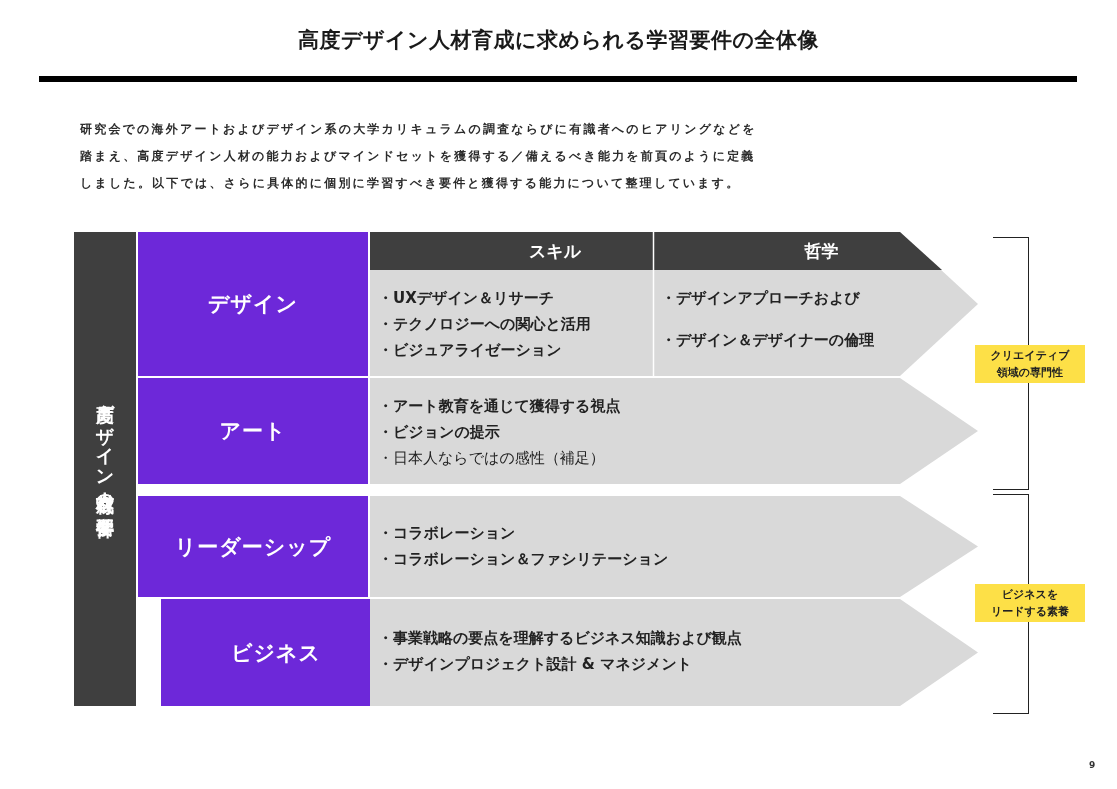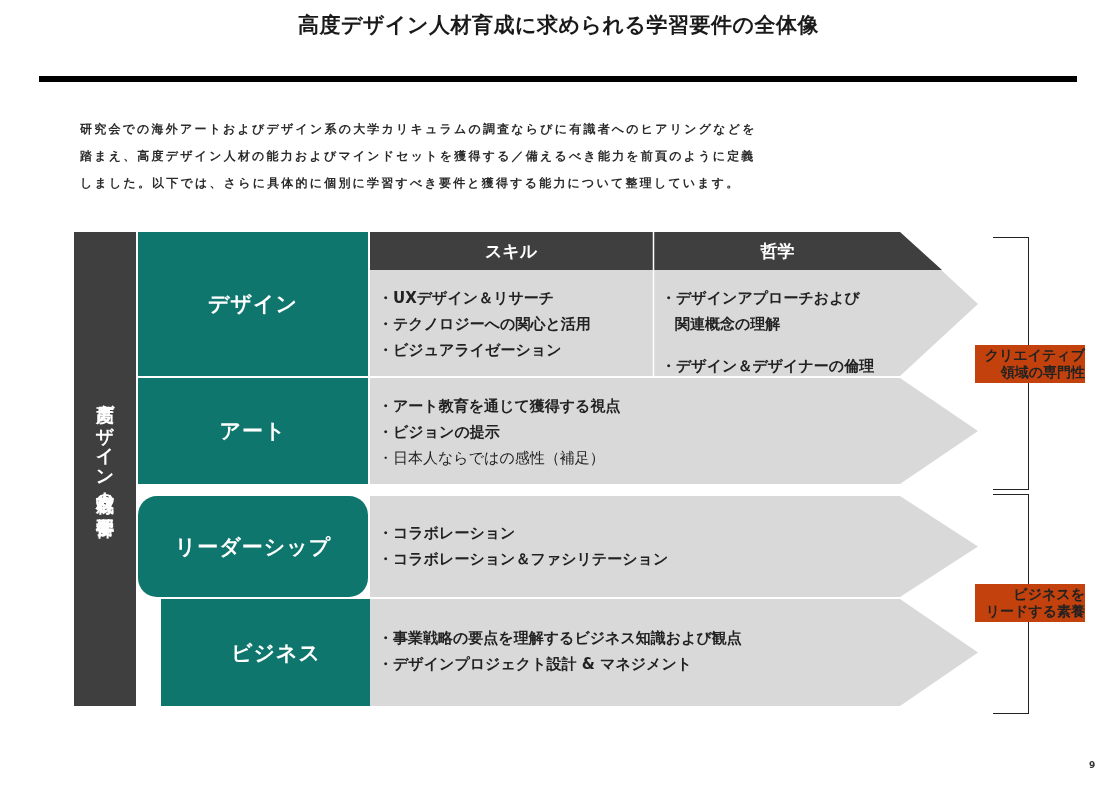--- a/index.html
+++ b/index.html
@@ -1,21 +1,21 @@
 <!DOCTYPE html>
 <html><head>
 <meta charset="utf-8">
 <style>
   html, body { margin: 0; padding: 0; background: #ffffff; }
   body {
     width: 1117px; height: 789px; position: relative; overflow: hidden;
     font-family: "DejaVu Sans", "Liberation Sans", sans-serif; color: #222;
   }
   .title {
-    position: absolute; left: 0; width: 1117px; top: 11px;
+    position: absolute; left: 0; width: 1117px; top: 26px;
     text-align: center; font-size: 21px; font-weight: bold; color: #1a1a1a;
     letter-spacing: 0.5px;
   }
   .title-rule {
     position: absolute; left: 39px; width: 1038px; top: 76px; height: 6px; background: #000;
   }
   .intro {
     position: absolute; left: 80px; top: 116px; width: 960px;
     font-size: 12px; font-weight: bold; line-height: 27px; color: #2b2b2b;
     letter-spacing: 2.2px;
@@ -27,52 +27,52 @@
     background: #3f3f3f; color: #fff;
     display: flex; align-items: center; justify-content: center;
   }
   .vband-text {
     writing-mode: vertical-rl; text-orientation: upright;
     font-size: 18px; font-weight: bold; letter-spacing: 1px; line-height: 1;
     margin-top: -40px;
   }
 
   .cat {
-    position: absolute; left: 138px; width: 230px; background: #0f766e; color: #fff;
+    position: absolute; left: 138px; width: 230px; background: #6d28d9; color: #fff;
     display: flex; align-items: center; justify-content: center;
     font-size: 21px; font-weight: bold; letter-spacing: 1px;
   }
   .cat-design { top: 232px; height: 144px; }
   .cat-art { top: 378px; height: 106px; }
-  .cat-leader { top: 496px; height: 101px; border-radius: 19px; }
+  .cat-leader { top: 496px; height: 101px; }
   .cat-business { top: 599px; height: 107px; margin-left: 23px; }
 
   svg.arrows { position: absolute; left: 0; top: 0; width: 1117px; height: 789px; }
 
   .hdr {
     position: absolute; top: 232px; height: 38px; color: #fff;
     display: flex; align-items: center; justify-content: center;
-    font-size: 17px; font-weight: bold;
+    font-size: 17px; font-weight: bold; margin-left: 44px;
   }
   .hdr-skill { left: 370px; width: 282px; }
   .hdr-phil { left: 655px; width: 245px; }
 
   .cell {
     position: absolute; font-size: 15px; font-weight: bold; color: #222; line-height: 26px;
   }
   .cell .li { white-space: nowrap; }
   .cell .li.light { font-weight: normal; }
   .cell .cont { padding-left: 14px; white-space: nowrap; }
 
   .bracket {
     position: absolute; border-top: 1.5px solid #222; border-right: 1.5px solid #222; border-bottom: 1.5px solid #222;
   }
   .bracket-label {
-    position: absolute; background: #c2410c; text-align: right;
-    font-size: 14px; font-weight: bold; line-height: 17px; color: #222; white-space: nowrap;
+    position: absolute; background: #fde047; text-align: center;
+    font-size: 11px; font-weight: bold; line-height: 17px; color: #222; white-space: nowrap;
   }
   .page-num {
     position: absolute; left: 1089px; top: 760px; font-size: 9px; font-weight: bold; color: #333;
   }
 </style>
 </head>
 <body>
 
 <div class="title">高度デザイン人材育成に求められる学習要件の全体像</div>
 <div class="title-rule"></div>
@@ -111,21 +111,20 @@
 <div class="hdr hdr-phil">哲学</div>
 
 <div class="cell" style="left:378px; top:285px;">
   <div class="li">・UXデザイン＆リサーチ</div>
   <div class="li">・テクノロジーへの関心と活用</div>
   <div class="li">・ビジュアライゼーション</div>
 </div>
 
 <div class="cell" style="left:661px; top:285px;">
   <div class="li">・デザインアプローチおよび</div>
-  <div class="cont">関連概念の理解</div>
   <div class="li" style="margin-top:16px;">・デザイン＆デザイナーの倫理</div>
 </div>
 
 <div class="cell" style="left:378px; top:393px;">
   <div class="li">・アート教育を通じて獲得する視点</div>
   <div class="li">・ビジョンの提示</div>
   <div class="li light">・日本人ならではの感性（補足）</div>
 </div>
 
 <div class="cell" style="left:378px; top:520px;">

